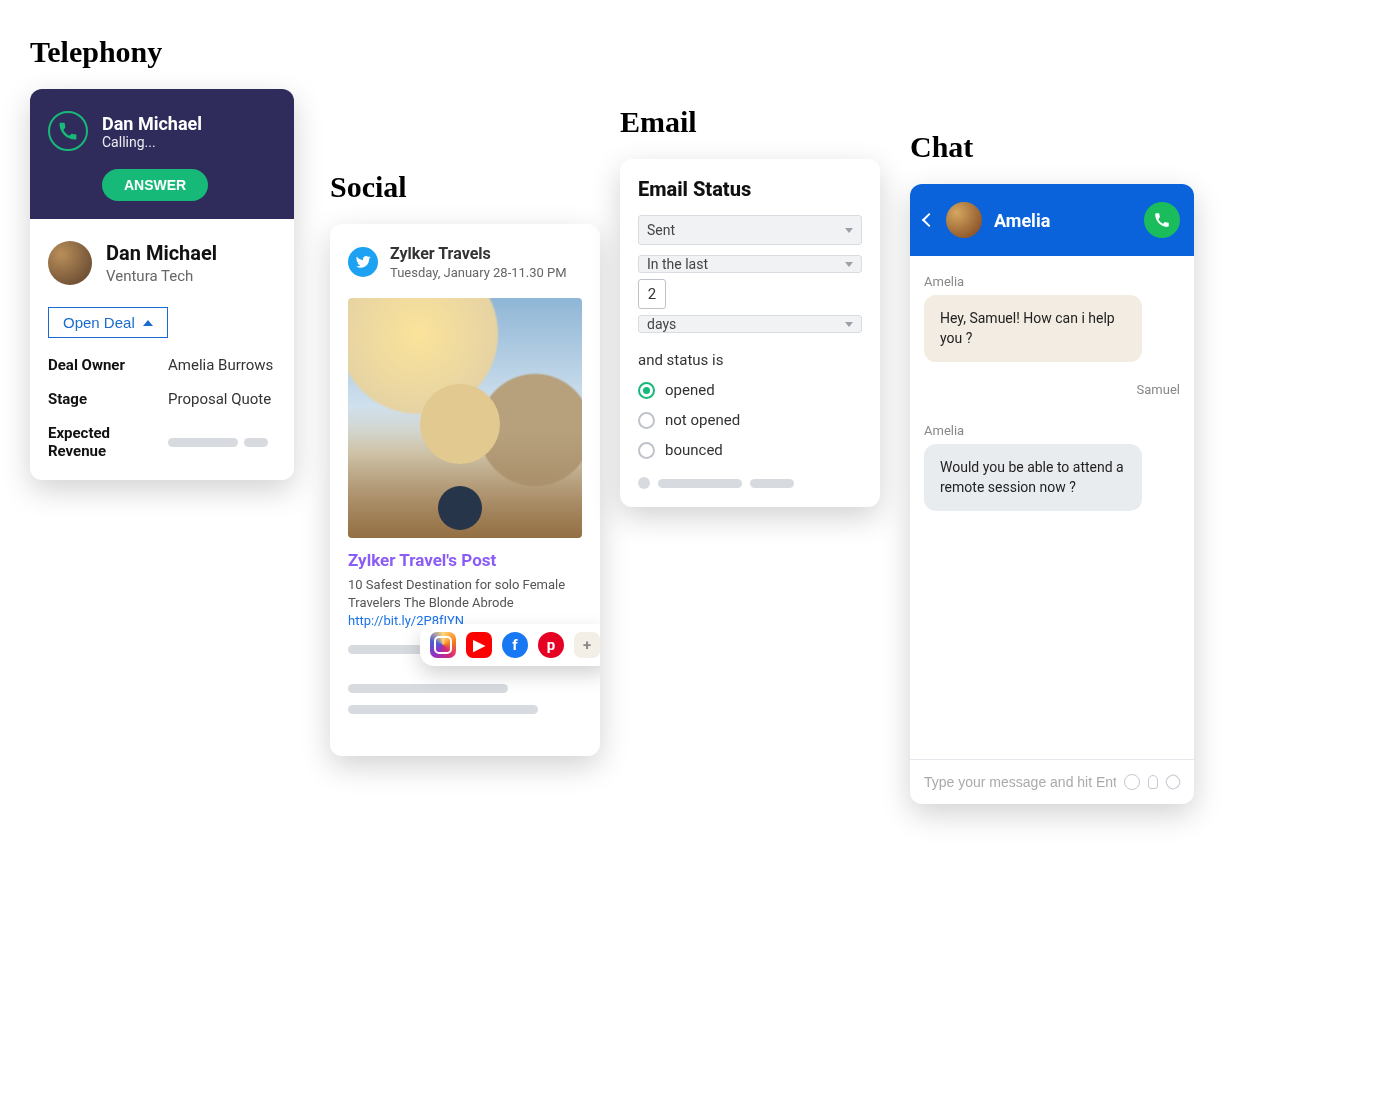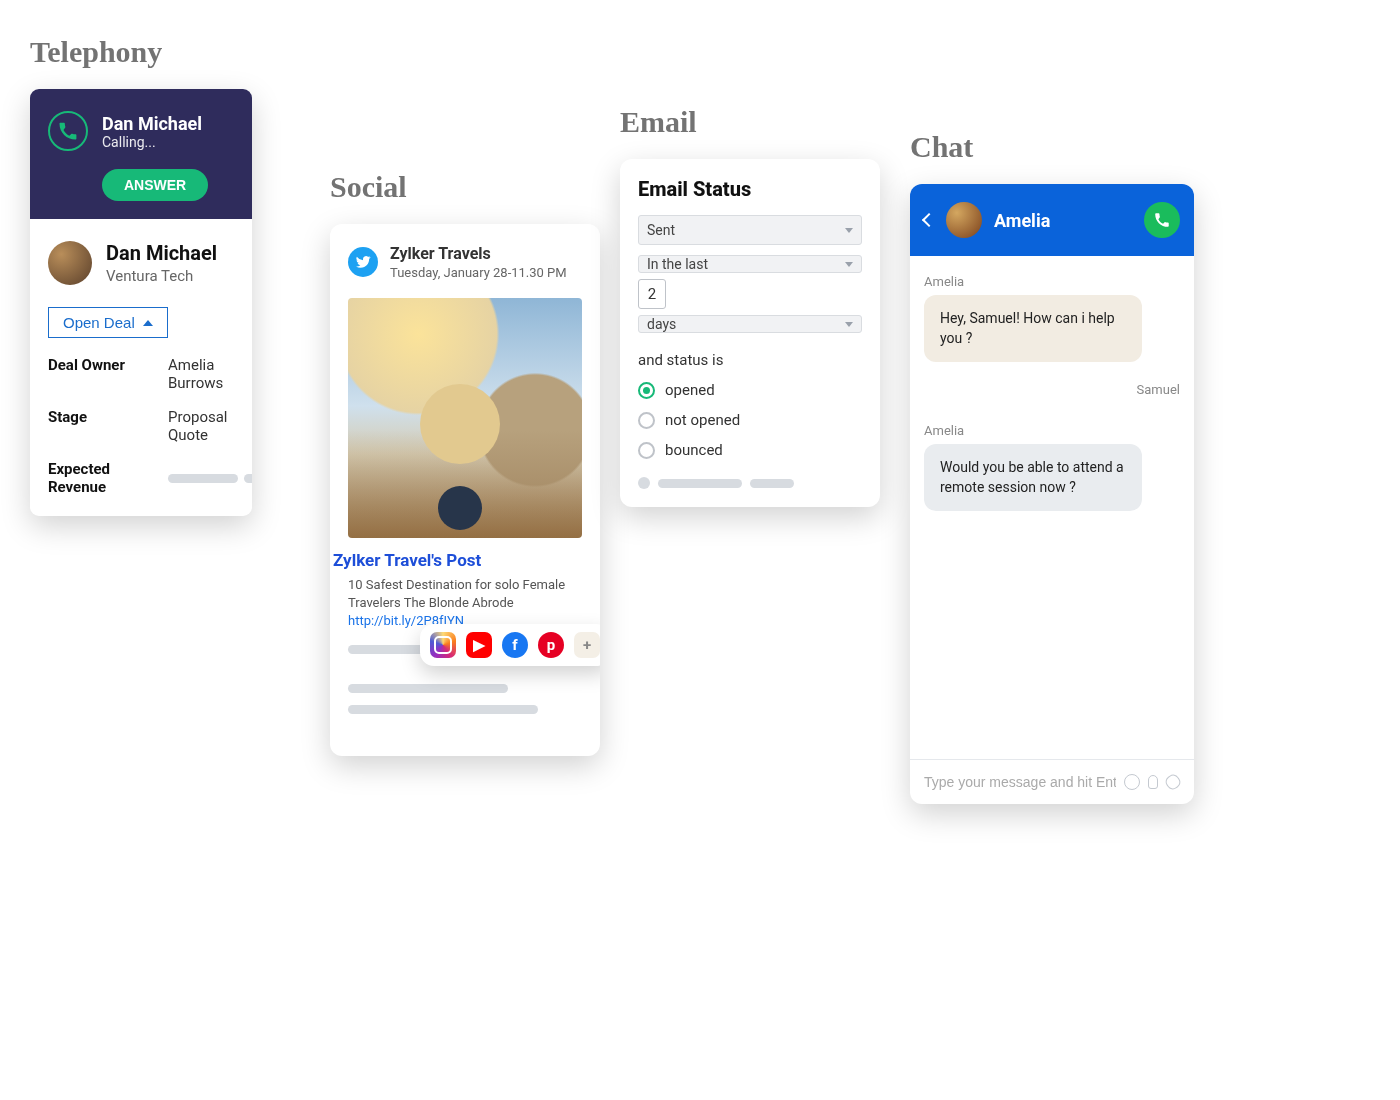--- a/index.html
+++ b/index.html
@@ -1,23 +1,23 @@
 <!DOCTYPE html>
 <html><head>
 <meta charset="utf-8">
 <style>
   * { box-sizing: border-box; margin: 0; padding: 0; }
   body { font-family: -apple-system, BlinkMacSystemFont, "Segoe UI", Roboto, Helvetica, Arial, sans-serif; background: #fff; color: #333; width: 1400px; height: 1100px; position: relative; }
-  .hand { font-family: "Comic Sans MS", "Comic Sans", cursive; font-size: 30px; font-weight: 600; color: #737373; margin-bottom: 10px; }
+  .hand { font-family: "Comic Sans MS", "Comic Sans", cursive; font-size: 30px; font-weight: 600; color: #000000; margin-bottom: 10px; }
 
   .card { background: #fff; border-radius: 12px; box-shadow: 0 10px 30px rgba(0,0,0,0.18); overflow: hidden; }
 
   
   #telephony-section { position: absolute; left: 30px; top: 35px; width: 300px; }
-  #telephony-card { width: 222px; margin-top: 20px; border-radius: 9px; }
+  #telephony-card { width: 264px; margin-top: 20px; }
   .call-head { background: #2f2c5c; color: #fff; padding: 22px 18px 18px 18px; }
   .call-row { display: flex; align-items: center; gap: 14px; }
   .phone-ring { width: 40px; height: 40px; border-radius: 50%; border: 2px solid #17b978; display:flex;align-items:center;justify-content:center; }
   .phone-ring svg { width: 20px; height: 20px; }
   .caller-name { font-weight: 700; font-size: 18px; }
   .caller-status { font-size: 14px; opacity: 0.9; }
   .answer-btn { background:#17b978; color:#fff; border:none; border-radius:18px; padding:8px 22px; font-weight:700; font-size:14px; margin-top:18px; margin-left:54px; cursor:pointer; }
 
   .contact-block { padding: 22px 18px; }
   .contact-row { display:flex; align-items:center; gap:14px; }
@@ -43,21 +43,21 @@
   .social-title { font-weight:700; font-size:16px; color:#333; }
   .social-sub { font-size:13px; color:#666; margin-top:2px; }
   .social-img { margin: 4px 18px 12px 18px; height:240px; border-radius:4px; background:
       linear-gradient(rgba(0,0,0,0) 55%, rgba(120,80,40,0.4) 100%),
       radial-gradient(circle at 80% 55%, #b7a17d 0%, #b7a17d 24%, transparent 25%),
       radial-gradient(circle at 30% 15%, #fbe39a 0%, #e6d3a3 30%, transparent 31%),
       linear-gradient(#8fb6d6 0%, #cfe0ed 45%, #d6ccb2 65%, #a78456 100%);
       position: relative; overflow:hidden;
   }
   .social-img::after { content:""; position:absolute; left:48%; top:36%; transform:translateX(-50%); width:80px; height:80px; border-radius:50%; background:#e2c98f; box-shadow: 0 84px 0 -18px #27354a; }
-  .post-title { font-weight:700; font-size:17px; padding:0 3px; color:#1d4ed8; }
+  .post-title { font-weight:700; font-size:17px; padding:0 18px; color:#8b5cf6; }
   .post-desc { font-size:13px; color:#555; padding:6px 18px 2px 18px; line-height:1.4; }
   .post-link { color:#1a73e8; cursor:pointer; }
   .ph-line { height:9px; background:#d7dbe0; border-radius:5px; margin:12px 18px; }
 
   .social-icons { position:absolute; right:-10px; bottom:90px; background:#fff; padding:8px 10px; border-radius:14px; box-shadow:0 8px 20px rgba(0,0,0,0.18); display:flex; gap:10px; align-items:center; }
   .sicon { width:26px; height:26px; border-radius:7px; display:flex; align-items:center; justify-content:center; font-weight:700; color:#fff; font-size:15px; }
   .ig { background: conic-gradient(#feda75, #fa7e1e, #d62976, #962fbf, #4f5bd5, #feda75); position:relative; }
   .ig::after { content:""; position:absolute; inset:4px; border:2px solid #fff; border-radius:5px; }
   .yt { background:#ff0000; }
   .fb { background:#1877f2; border-radius:50%; }

